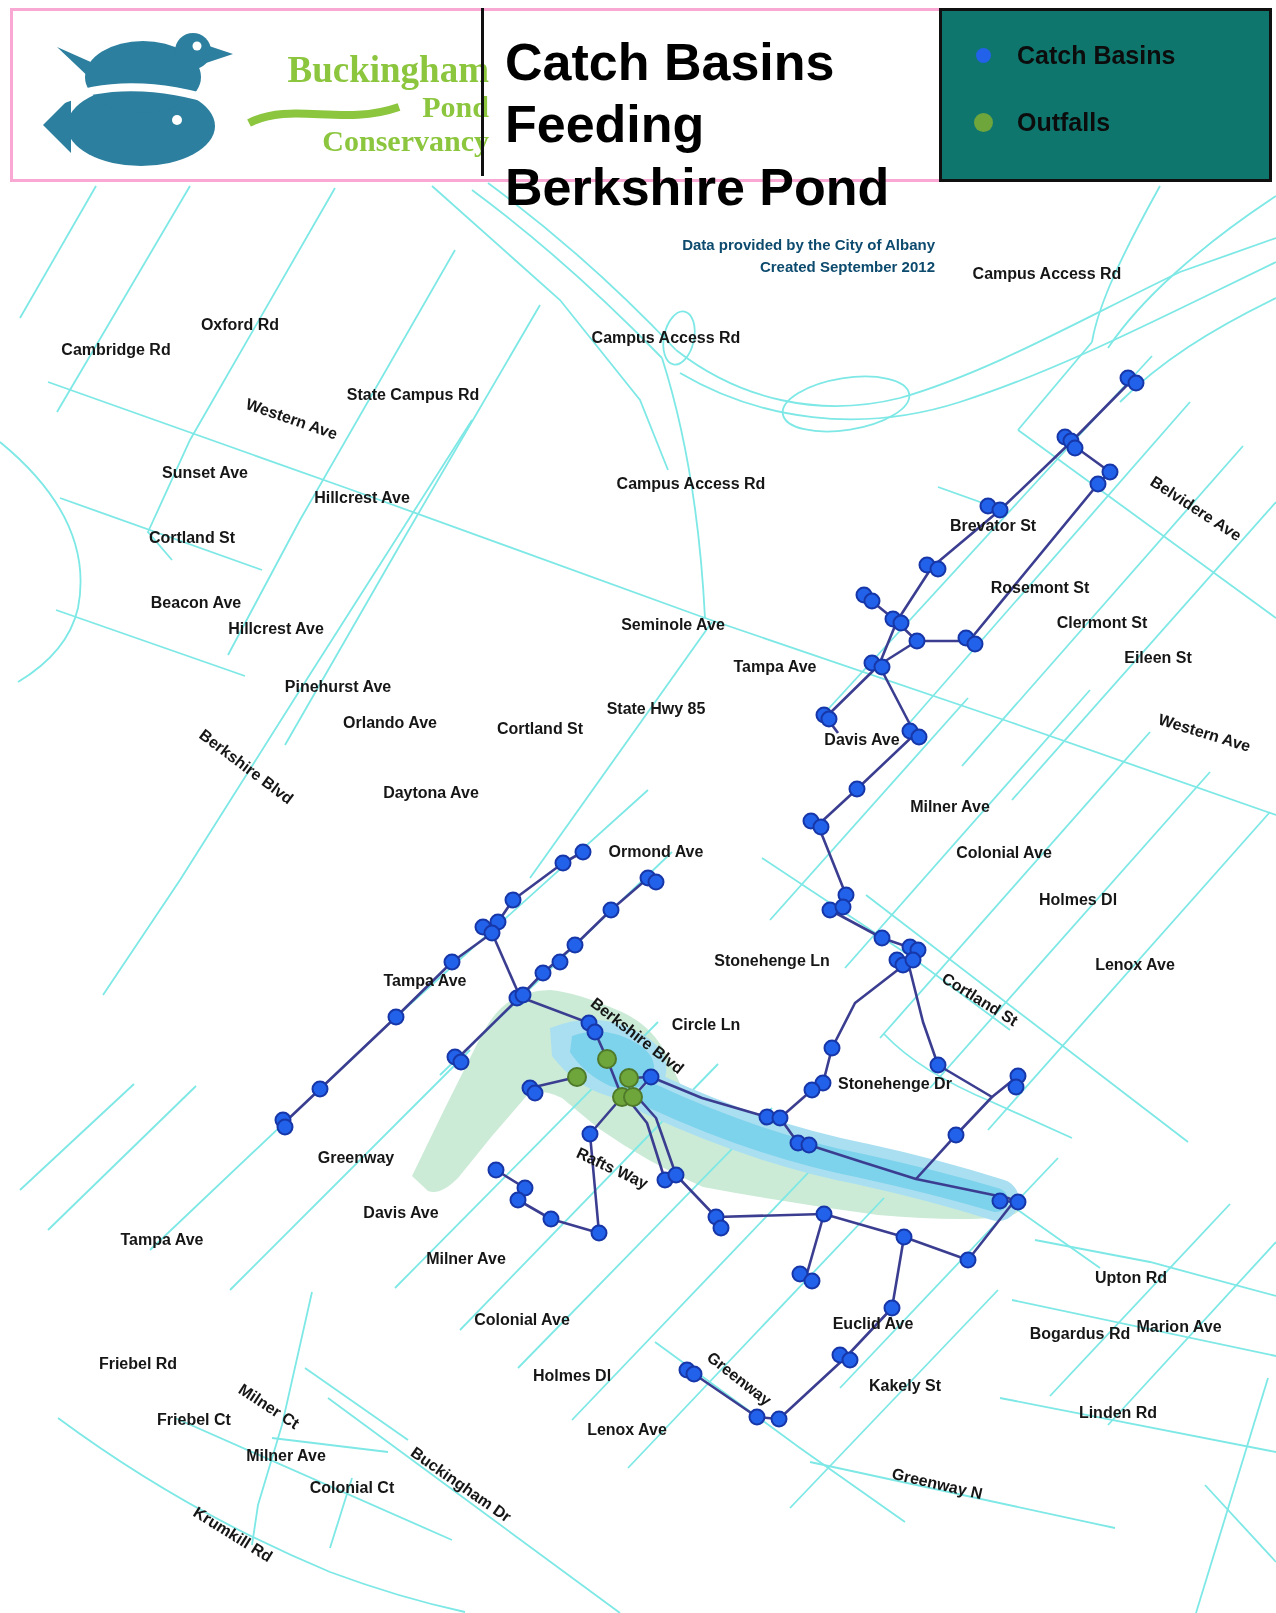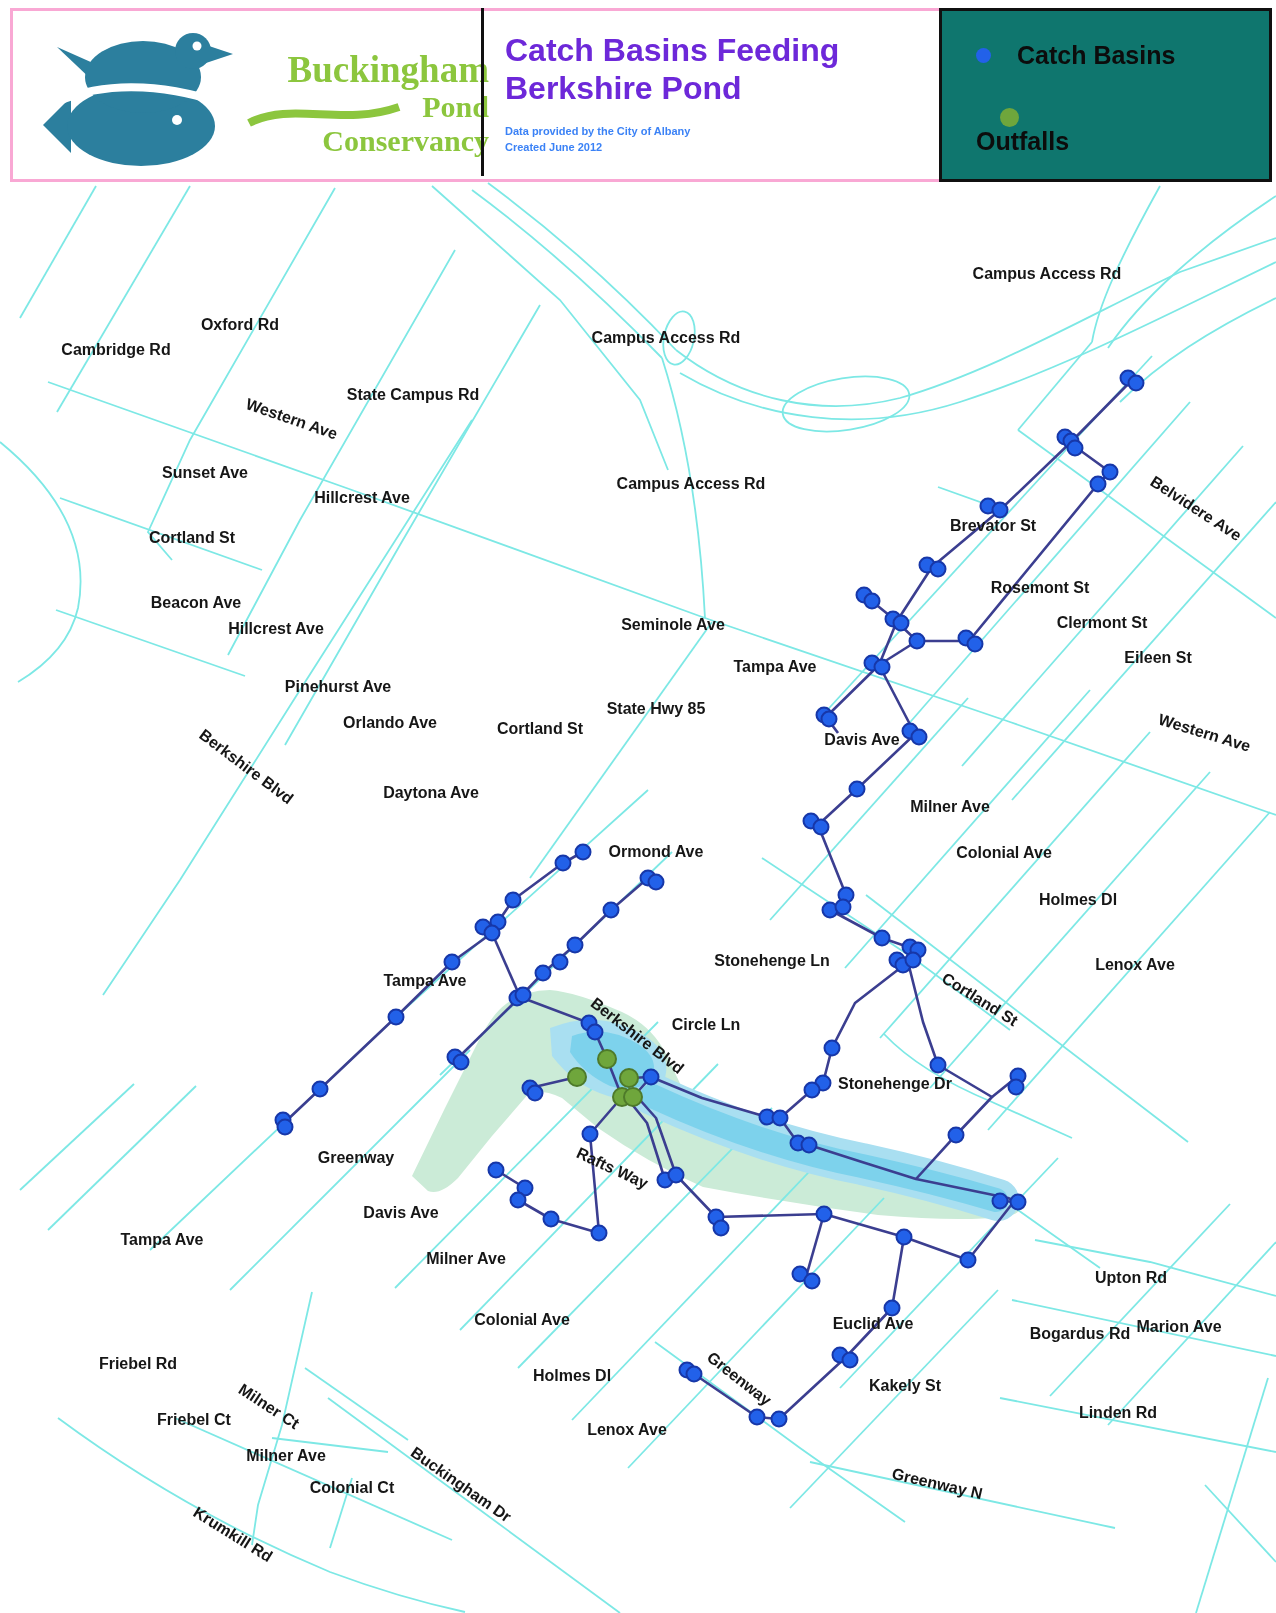--- a/index.html
+++ b/index.html
@@ -12,25 +12,25 @@
   .legend-box{position:absolute;left:939px;top:8px;width:327px;height:168px;border:3px solid #101010;background:#0f766e;}
   .hdr-divider{position:absolute;left:468px;top:-3px;width:3px;height:168px;background:#101010;}
   .logo-wrap{position:absolute;left:28px;top:10px;width:210px;height:150px;}
   .org-name{position:absolute;left:228px;top:40px;width:248px;text-align:right;color:#8CC63E;
             font-family:"Liberation Serif", serif;font-weight:bold;line-height:1.04;}
   .org-line1{font-size:37px;}
   .org-line2{font-size:30px;margin-top:2px;}
   .org-line3{font-size:30px;margin-top:2px;}
   .org-swoosh{position:absolute;left:6px;top:48px;}
   .title-block{position:absolute;left:492px;top:20px;width:430px;}
-  .map-title{margin:0;font-size:32px;line-height:1.2;font-weight:bold;color:#6d28d9;}
-  .credit{margin-top:16px;font-size:11px;font-weight:600;color:#3b82f6;line-height:1.45;}
+  .map-title{margin:0;font-size:52px;line-height:1.2;font-weight:bold;color:#000000;}
+  .credit{margin-top:16px;font-size:15px;font-weight:600;color:#0c4a6e;line-height:1.45;text-align:right;}
   .legend-item{position:absolute;left:34px;display:flex;align-items:center;}
   .legend-item.row1{top:30px;}
-  .legend-item.row2{top:97px;flex-direction:column;}
+  .legend-item.row2{top:97px;}
   .legend-dot{border-radius:50%;margin-right:26px;flex:0 0 auto;}
   .legend-dot.basin{width:15px;height:15px;}
   .legend-dot.outfall{width:19px;height:19px;margin-left:-2px;margin-right:24px;}
   .legend-label{font-size:25px;font-weight:600;color:#0c0c0c;}
 </style>
 </head>
 <body>
 
 <div class="page">
 
@@ -339,21 +339,21 @@
       </svg>
       <div class="org-line2">Pond</div>
       <div class="org-line3">Conservancy</div>
     </div>
     <div class="hdr-divider"></div>
     <div class="title-block">
       <h1 class="map-title"><span>Catch Basins Feeding</span><br>
         <span>Berkshire Pond</span></h1>
       <div class="credit">
         <div>Data provided by the City of Albany</div>
-        <div>Created June 2012</div>
+        <div>Created September 2012</div>
       </div>
     </div>
   </div>
 
   <div class="legend-box">
     <div class="legend-item row1">
       <span class="legend-dot basin" style="background: rgb(34, 97, 233);"></span>
       <span class="legend-label">Catch Basins</span>
     </div>
     <div class="legend-item row2">

